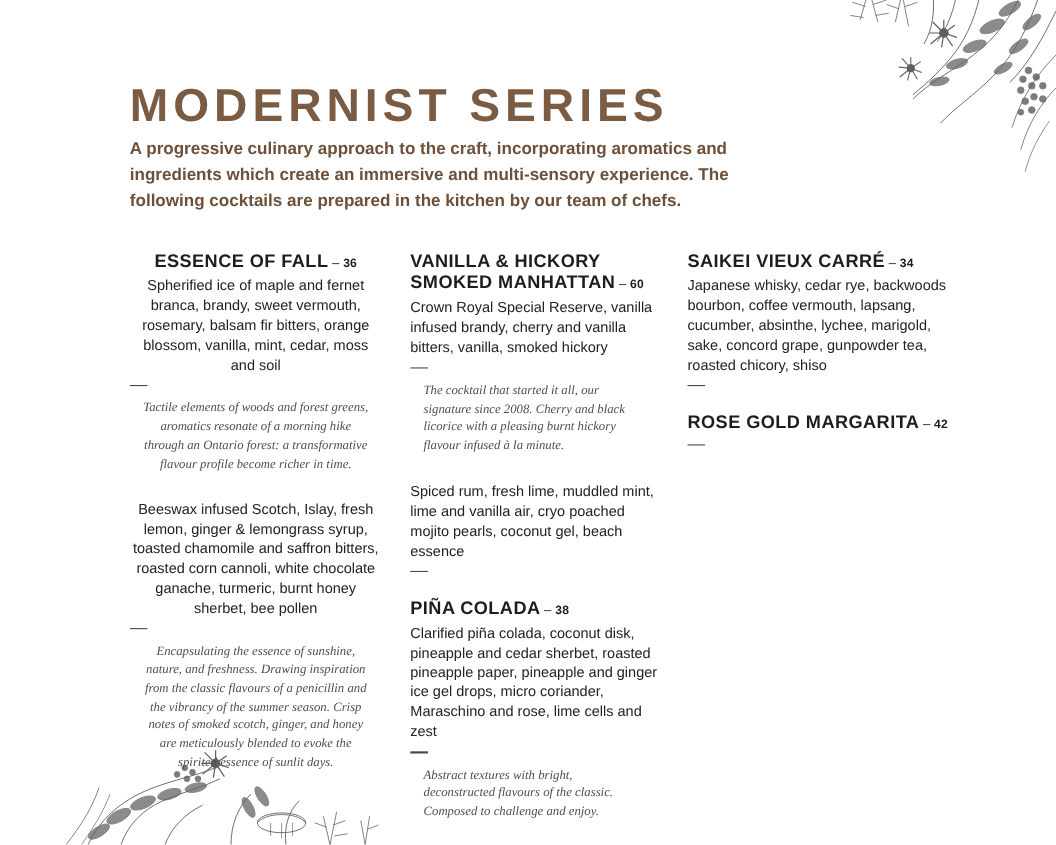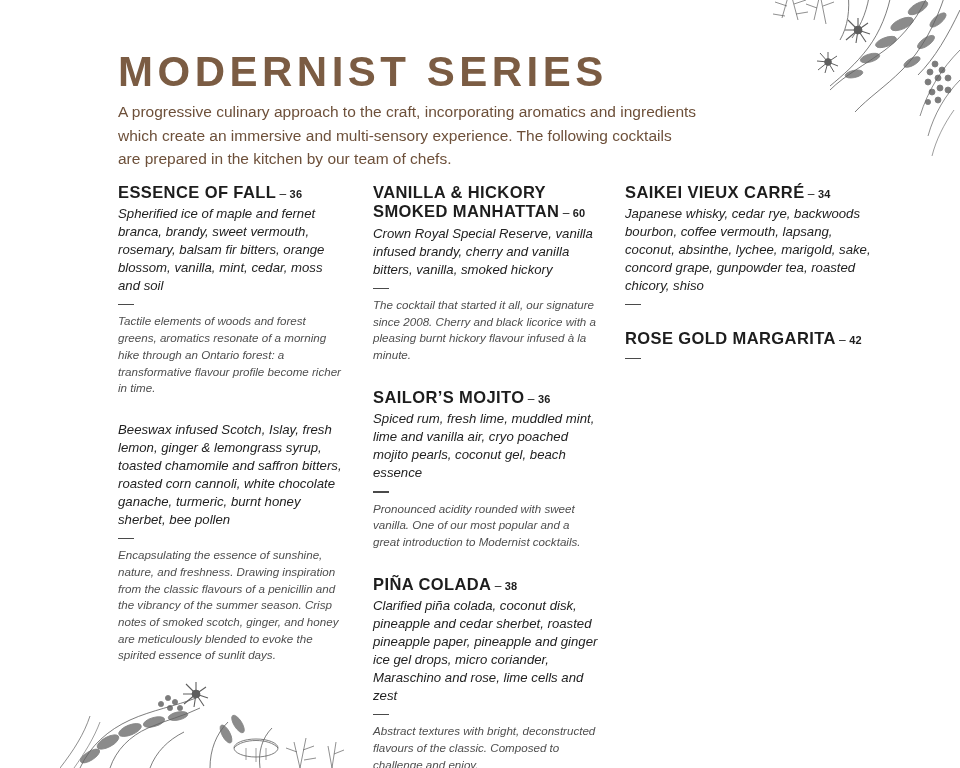--- a/index.html
+++ b/index.html
@@ -32,52 +32,52 @@
     bottom: 0;
     left: 60px;
     width: 330px;
     height: 130px;
   }
 
   
   .page {
     position: absolute;
     inset: 0;
-    padding: 50px 64px 0 118px;
+    padding: 74px 64px 0 118px;
     box-sizing: border-box;
   }
 
   
   .title {
     font-size: 42px;
     letter-spacing: 4.5px;
     font-weight: bold;
     color: #7b5c43;
     margin: 0 0 6px 0;
     line-height: 1.05;
   }
   .intro {
     font-size: 15.5px;
     line-height: 1.52;
     color: #6d503a;
-    font-weight: normal;
+    font-weight: bold;
     max-width: 580px;
-    margin: 0 0 12px 0;
+    margin: 0 0 34px 0;
   }
 
   
   .columns {
     display: flex;
     gap: 0px;
     align-items: flex-start;
   }
   .col {
     box-sizing: border-box;
   }
-  .col-1 { width: 255px; padding-right: 26px; }
+  .col-1 { width: 255px; padding-right: 26px; text-align: center; }
   .col-2 { width: 252px; padding-right: 26px; }
   .col-3 { width: 250px; }
 
   
   .entry {
     margin-bottom: 24px;
   }
   .entry-name {
     font-size: 16.5px;
     font-weight: bold;
@@ -95,34 +95,34 @@
   }
   .dash {
     font-weight: normal;
     font-size: 12px;
   }
   .entry-desc {
     font-size: 13.2px;
     line-height: 1.36;
     color: #222222;
     margin: 0;
-    font-style: italic;
   }
   .rule {
     width: 16px;
     height: 1.5px;
     background: #4a4a4a;
     margin: 9px 0 8px 0;
   }
   .entry-note {
     font-size: 11.6px;
     line-height: 1.44;
     color: #4e4e4e;
     font-style: italic;
-    margin: 0;
+    margin: 12px;
+    font-family: Liberation Serif, serif;
   }
 </style>
 </head>
 <body>
 
 <svg id="botanical-top-right" class="botanical" viewBox="0 0 330 200" xmlns="http://www.w3.org/2000/svg">
   <g stroke="#2f2f2f" stroke-width="0.8" fill="none" opacity="0.85">
     <path d="M300 0 C290 25 275 45 255 60 C235 75 215 85 200 100"></path>
     <path d="M315 5 C305 35 292 60 272 80 C255 97 238 108 225 122"></path>
     <path d="M330 20 C318 45 305 68 288 85"></path>
@@ -243,40 +243,38 @@
     <div class="col col-2">
 
       <div class="entry">
         <h2 class="entry-name"><span>VANILLA &amp; HICKORY SMOKED MANHATTAN</span><span class="price"> <span class="dash">–</span> <span>60</span></span></h2>
         <p class="entry-desc">Crown Royal Special Reserve, vanilla infused brandy, cherry and vanilla bitters, vanilla, smoked hickory</p>
         <div class="rule"></div>
         <p class="entry-note">The cocktail that started it all, our signature since 2008. Cherry and black licorice with a pleasing burnt hickory flavour infused à la minute.</p>
       </div>
 
       <div class="entry">
-        <h2 class="entry-name"><span>SAILOR’S MOJITO</span><span class="price"> <span class="dash">–</span> <span>36</span></span></h2>
         <p class="entry-desc">Spiced rum, fresh lime, muddled mint, lime and vanilla air, cryo poached mojito pearls, coconut gel, beach essence</p>
         <div class="rule"></div>
-        <p class="entry-note">Pronounced acidity rounded with sweet vanilla. One of our most popular and a great introduction to Modernist cocktails.</p>
       </div>
 
       <div class="entry">
         <h2 class="entry-name"><span>PIÑA COLADA</span><span class="price"> <span class="dash">–</span> <span>38</span></span></h2>
         <p class="entry-desc">Clarified piña colada, coconut disk, pineapple and cedar sherbet, roasted pineapple paper, pineapple and ginger ice gel drops, micro coriander, Maraschino and rose, lime cells and zest</p>
         <div class="rule"></div>
         <p class="entry-note">Abstract textures with bright, deconstructed flavours of the classic. Composed to challenge and enjoy.</p>
       </div>
 
     </div>
 
     <div class="col col-3">
 
       <div class="entry">
         <h2 class="entry-name"><span>SAIKEI VIEUX CARRÉ</span><span class="price"> <span class="dash">–</span> <span>34</span></span></h2>
-        <p class="entry-desc">Japanese whisky, cedar rye, backwoods bourbon, coffee vermouth, lapsang, coconut, absinthe, lychee, marigold, sake, concord grape, gunpowder tea, roasted chicory, shiso</p>
+        <p class="entry-desc">Japanese whisky, cedar rye, backwoods bourbon, coffee vermouth, lapsang, cucumber, absinthe, lychee, marigold, sake, concord grape, gunpowder tea, roasted chicory, shiso</p>
         <div class="rule"></div>
       </div>
 
       <div class="entry">
         <h2 class="entry-name"><span>ROSE GOLD MARGARITA</span><span class="price"> <span class="dash">–</span> <span>42</span></span></h2>
         <div class="rule"></div>
       </div>
 
     </div>
 

